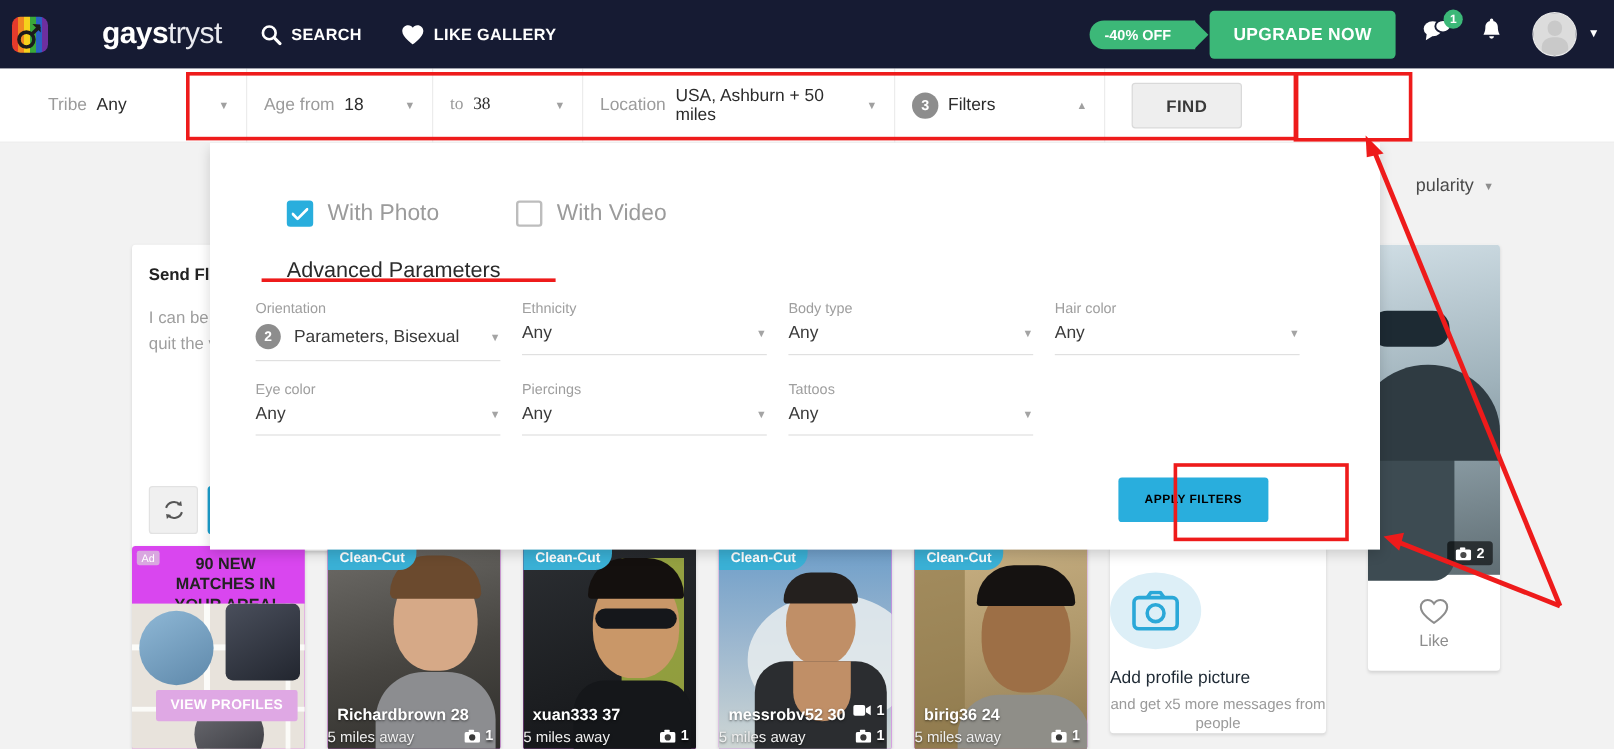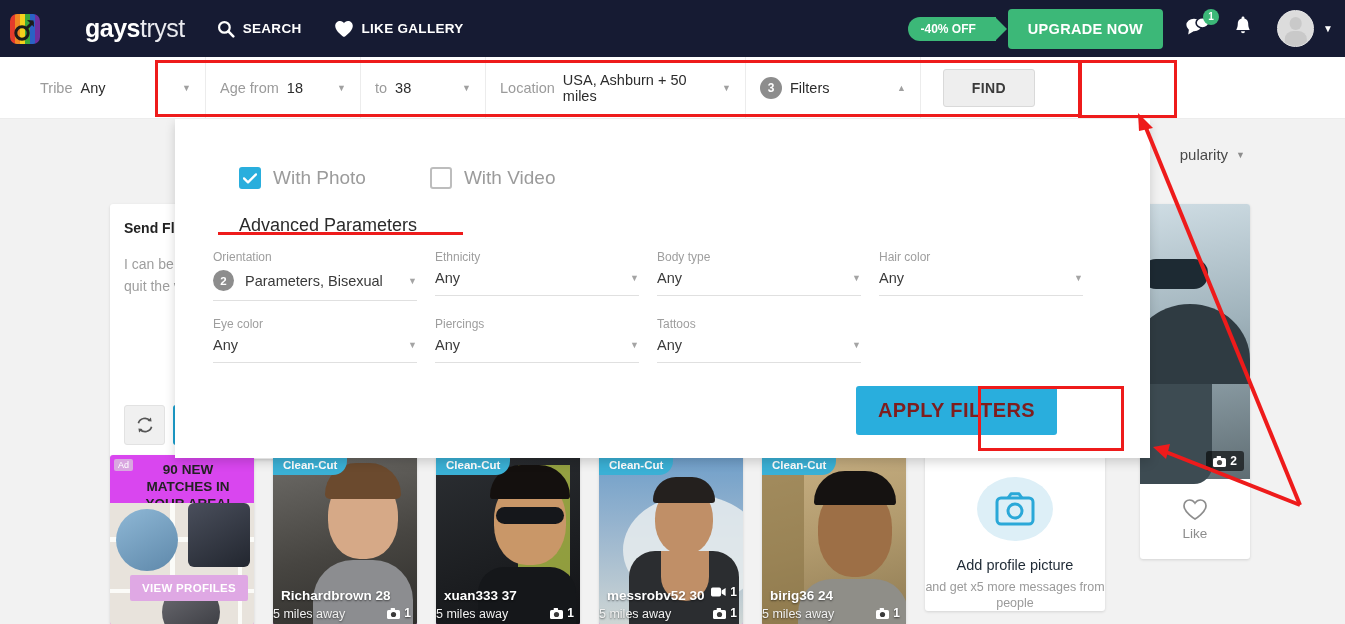--- a/index.html
+++ b/index.html
@@ -82,21 +82,21 @@
   }
   .sfield {
     height: 62px; display: flex; align-items: center; padding: 0 14px;
     border-right: 1px solid #ececec; cursor: pointer; gap: 8px;
   }
   .sf-label { color: #9b9b9b; font-size: 14.5px; }
   .sf-value { color: #2c2c2c; font-size: 14.5px; }
   .sf-caret { color: #a0a0a0; font-size: 9px; margin-left: auto; padding-left: 14px; }
   .sf-tribe { width: 180px; margin-left: 26px; }
   .sf-agefrom { width: 155px; }
-  .sf-ageto { width: 125px; }
+  .sf-ageto { width: 125px; font-family: Liberation Serif, serif; }
   .sf-location { width: 260px; }
   .sf-filters { width: 175px; }
   .filter-pill {
     width: 22px; height: 22px; border-radius: 50%; background: #8d8d8d; color: #fff;
     font-size: 12px; font-weight: 700; display: flex; align-items: center; justify-content: center;
     flex: none;
   }
   .find-btn {
     margin-left: 22px; width: 92px; height: 38px; background: #eeeeee;
     border: 1px solid #d9d9d9; border-radius: 3px; color: #3a3a3a;
@@ -178,21 +178,21 @@
   .pcard-name .age { font-weight: 700; }
   .pcard-dist { position: absolute; left: 0; bottom: 4px; color: #f0f0f0; z-index: 3;
     font-size: 12.5px; text-shadow: 0 1px 2px rgba(0,0,0,.55); }
   .pcard-badge { position: absolute; right: 6px; color: #fff; z-index: 3; font-size: 12px;
     font-weight: 700; display: flex; align-items: center; gap: 4px; text-shadow: 0 1px 2px rgba(0,0,0,.6);}
   .pb-video { bottom: 26px; }
   .pb-photo { bottom: 5px; }
 
   .addpic { width: 180px; height: 156px; background: #fff; border-radius: 3px;
     box-shadow: 0 1px 3px rgba(0,0,0,.13); display: flex; flex-direction: column;
-    align-items: center; padding-top: 22px; cursor: pointer; }
+    padding-top: 22px; cursor: pointer; }
   .addpic-circle { width: 76px; height: 76px; border-radius: 50%; background: #ddeff7;
     display: flex; align-items: center; justify-content: center; }
   .addpic-title { margin-top: 16px; font-size: 14.5px; color: #1f2a35; font-weight: 400; }
   .addpic-sub { margin-top: 6px; font-size: 12.5px; color: #9a9a9a; text-align: center; line-height: 16px; }
 
   
   .panel {
     position: absolute; left: 175px; top: 119px; width: 975px; height: 339px;
     background: #fff; box-shadow: 0 4px 10px rgba(0,0,0,.16); z-index: 30;
     padding: 26px 0 0 0;
@@ -209,22 +209,22 @@
   .fgrid { display: grid; grid-template-columns: repeat(4, 222px); column-gap: 0; margin: 14px 0 0 38px; }
   .fg { width: 204px; margin-bottom: 16px; }
   .fg-label { font-size: 12px; color: #9e9e9e; margin-bottom: 6px; }
   .fg-ctl { display: flex; align-items: center; border-bottom: 1px solid #e0e0e0;
     padding-bottom: 9px; cursor: pointer; gap: 11px; }
   .fg-badge { width: 21px; height: 21px; border-radius: 50%; background: #8d8d8d; color: #fff;
     font-size: 11.5px; font-weight: 700; display: flex; align-items: center; justify-content: center; flex: none;}
   .fg-val { font-size: 14.5px; color: #3a3a3a; }
   .fg-caret { margin-left: auto; font-size: 9px; color: #a4a4a4; }
   .apply-btn {
-    position: absolute; right: 93px; bottom: 23px; background: #29aedd; color: #7f1d1d;
-    border: 0; border-radius: 3px; font-size: 20px; font-weight: 700; letter-spacing: .4px;
+    position: absolute; right: 93px; bottom: 23px; background: #29aedd; color: #000000;
+    border: 0; border-radius: 3px; font-size: 10px; font-weight: 700; letter-spacing: .4px;
     padding: 13px 22px; cursor: pointer;
   }
 
   
   .anno { position: absolute; z-index: 60; pointer-events: none; }
   .rect { border: 3px solid #ee1b1b; }
   .r-search { left: 155px; top: 60px; width: 927px; height: 57px; }
   .r-find { left: 1078px; top: 60px; width: 99px; height: 58px; }
   .r-apply { left: 978px; top: 386px; width: 146px; height: 65px; }
   .u-adv { left: 218px; top: 232px; width: 245px; height: 0; border-top: 3px solid #ee1b1b; }

